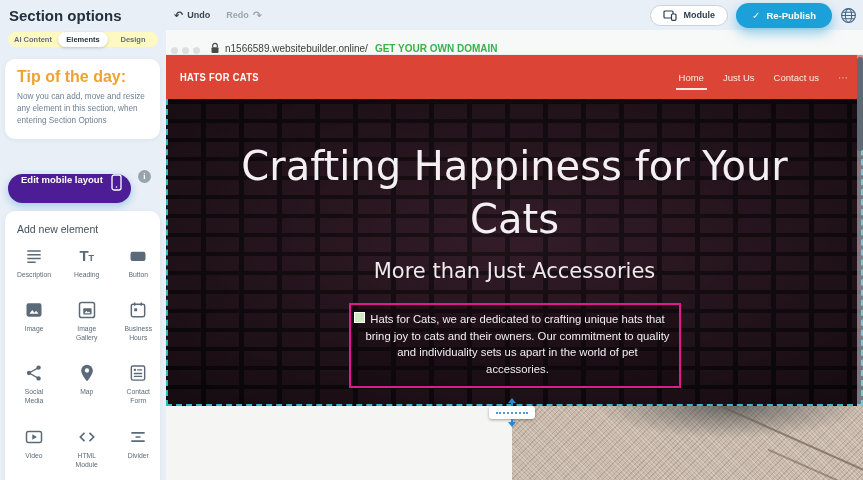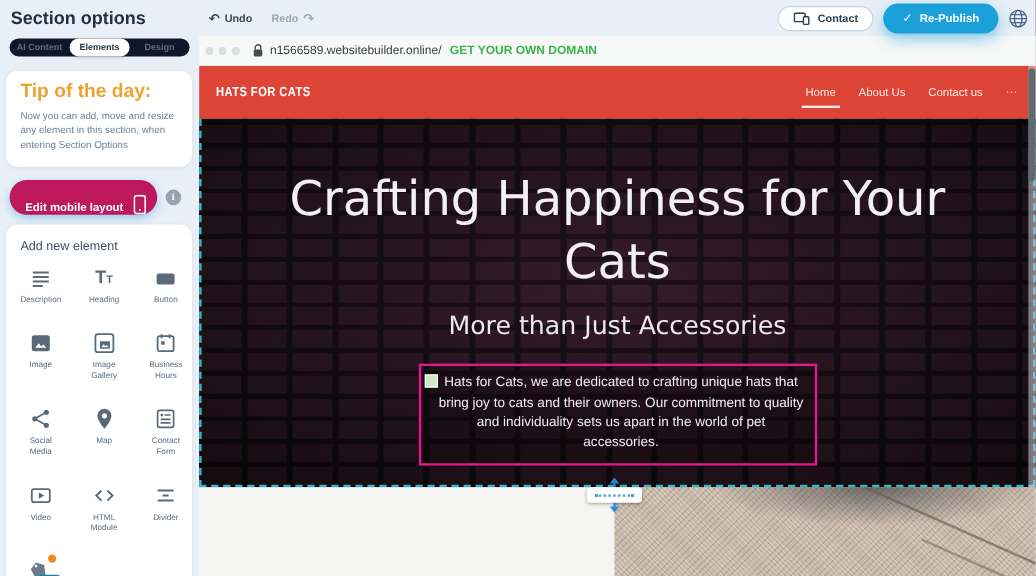--- a/index.html
+++ b/index.html
@@ -15,48 +15,48 @@
   .undo { color:#3a4654; }
   .redo { color:#9aa7b3; }
   .topbar-right { margin-left:auto; display:flex; align-items:center; gap:8px; padding-right:6px; }
   .btn-preview { display:flex; align-items:center; gap:6px; height:21px; padding:0 12px; background:#fff; border:1px solid #c9d3dd; border-radius:12px; font-family:inherit; font-size:9px; font-weight:bold; color:#2c3e50; cursor:pointer; }
   .btn-republish { display:flex; align-items:center; gap:6px; height:25px; padding:0 16px; background:#1ba0da; border:none; border-radius:14px; font-family:inherit; font-size:9.5px; font-weight:bold; color:#fff; cursor:pointer; box-shadow:0 5px 12px rgba(27,160,218,.5); }
   .check { font-family:"DejaVu Sans",sans-serif; font-size:10px; }
   .btn-globe { background:none; border:none; cursor:pointer; display:flex; align-items:center; }
 
   
   .panel { position:absolute; top:30px; left:0; width:166px; height:450px; background:#e9eff6; display:flex; flex-direction:column; }
-  .tabs { margin:2px 8px 0 8px; background:#0f172a; border-radius:13px; display:flex; height:17px; align-items:center; }
+  .tabs { margin:2px 8px 0 8px; background:#fef9c3; border-radius:13px; display:flex; height:17px; align-items:center; }
   .tab { flex:1; text-align:center; font-size:7.5px; font-weight:bold; color:#5d6d7c; height:15px; line-height:15px; border-radius:12px; cursor:pointer; }
   .tab.active { background:#fff; color:#22313f; box-shadow:0 1px 3px rgba(0,0,0,.18); }
   .card { background:#fff; border-radius:10px; box-shadow:0 1px 4px rgba(60,80,110,.08); }
   .tip-card { margin:12px 6px 0 5px; padding:9px 12px 12px 12px; }
   .tip-title { color:#f0a22e; font-size:16px; font-weight:bold; }
   .tip-body { margin-top:5px; color:#6d8196; font-size:8.2px; line-height:1.45; }
   .mobile-row { display:flex; align-items:center; gap:7px; margin:11px 0 0 8px; }
-  .btn-mobile { display:flex; align-items:flex-end; gap:8px; height:29px; padding:0 9px 0 13px; background:#be185d; border:none; border-radius:15px; color:#fff; font-family:inherit; font-size:9.5px; font-weight:bold; cursor:pointer; box-shadow:0 3px 8px rgba(42,150,212,.4); }
+  .btn-mobile { display:flex; align-items:flex-start; gap:8px; height:29px; padding:0 9px 0 13px; background:#4c1d95; border:none; border-radius:15px; color:#fff; font-family:inherit; font-size:9.5px; font-weight:bold; cursor:pointer; box-shadow:0 3px 8px rgba(42,150,212,.4);margin-top:24px; }
   .info-circle { width:13px; height:13px; border-radius:50%; background:#97a3af; color:#fff; font-size:8px; font-weight:bold; text-align:center; line-height:13px; font-family:"Liberation Serif",serif; cursor:pointer; }
   .elements-card { margin:8px 6px 0 5px; padding:12px 6px 10px 12px; }
   .elements-heading { font-size:10.5px; color:#44505d; margin-bottom:10px; }
   .el-grid { display:grid; grid-template-columns:1fr 1fr 1fr; row-gap:9px;gap:20px; }
   .el-item { display:flex; flex-direction:column; align-items:center; cursor:pointer; }
   .el-icon { height:22px; display:flex; align-items:center; justify-content:center; color:#5b6a79; }
   .el-label { margin-top:3px; font-size:6.8px; color:#5c6b7a; text-align:center; line-height:1.35; max-width:44px; }
   .ticon { font-weight:bold; color:#5b6a79; font-size:15px; line-height:1; }
   .ticon .small-t { font-size:9px; }
   .pg-wrap { position:relative; width:24px; height:22px; }
   .pg-badge { position:absolute; top:-4px; right:-2px; width:9px; height:9px; border-radius:50%; background:#f08c1e; border:1px solid #fff; }
   .pg-shop { position:absolute; bottom:1px; right:-5px; background:#1b7fae; color:#fff; font-size:4.5px; font-weight:bold; padding:1px 3px; border-radius:5px; letter-spacing:.2px; }
   .panel-spacer { flex:1; }
   .panel-divider { height:1px; background:#b9c3cd; margin:0 10px 0 8px; }
   .btn-done { margin:7px 0 5px 5px; width:56px; height:24px; background:#701a75; border:none; border-radius:13px; color:#fff; font-family:inherit; font-size:10px; font-weight:bold; cursor:pointer; box-shadow:0 3px 8px rgba(47,156,216,.4); }
 
   
   .preview { position:absolute; top:30px; left:166px; width:697px; height:450px; background:#f5f6f6; }
-  .browser-bar { height:25px; background:#f7f8f8; display:flex; align-items:center; padding-left:5px; border-bottom:1px solid #ececec; }
+  .browser-bar { height:25px; background:#f7f8f8; display:flex; align-items:flex-end; padding-left:5px; border-bottom:1px solid #ececec; }
   .win-dots { display:flex; gap:4px; margin-right:10px; }
   .win-dots span { width:7px; height:7px; border-radius:50%; background:#dcdfe2; }
   .url-text { font-size:10px; color:#3c3c3c; margin-left:5px; }
   .domain-cta { font-size:10px; font-weight:bold; color:#37b34a; margin-left:7px; cursor:pointer; }
 
   .site-header { height:44px; background:#dc4536; display:flex; align-items:center; padding:0 14px; }
   .logo { color:#fff; font-size:11px; font-weight:bold; letter-spacing:.4px; transform:scaleX(.85); transform-origin:left; white-space:nowrap; }
   .nav { margin-left:auto; display:flex; align-items:center; gap:19px; }
   .nav-item { color:#fde9e6; font-size:9.5px; cursor:pointer; position:relative; }
   .nav-item.active::after { content:""; position:absolute; left:-3px; right:-3px; bottom:-7px; height:2px; background:#fce8e5; }
@@ -116,21 +116,21 @@
       </button>
     </div>
     <div class="topbar-right">
       <button class="btn-preview">
         <span>
           <svg width="14" height="11" viewBox="0 0 14 11" fill="none" stroke="#2c3e50" stroke-width="1.2">
             <rect x="1" y="1" width="9" height="7" rx="1"></rect>
               <rect x="8.5" y="4" width="4.5" height="6.3" rx="1" fill="#fff"></rect>
           </svg>
         </span>
-        <span>Contact</span>
+        <span>Module</span>
       </button>
       <button class="btn-republish">
         <span class="check">✓</span>
         <span>Re-Publish</span>
       </button>
       <button class="btn-globe">
         <span>
           <svg width="17" height="17" viewBox="0 0 18 18" fill="none" stroke="#41688c" stroke-width="1.2">
             <circle cx="9" cy="9" r="7.3"></circle>
               <ellipse cx="9" cy="9" rx="3.3" ry="7.3"></ellipse>
@@ -325,21 +325,21 @@
           </svg>
       </span>
       <span class="url-text">n1566589.websitebuilder.online/</span>
       <span class="domain-cta">GET YOUR OWN DOMAIN</span>
     </div>
 
     <header class="site-header">
       <div class="logo">HATS FOR CATS</div>
       <nav class="nav">
         <span class="nav-item active">Home</span>
-        <span class="nav-item">About Us</span>
+        <span class="nav-item">Just Us</span>
         <span class="nav-item">Contact us</span>
         <span class="nav-more">⋯</span>
       </nav>
     </header>
 
     <div class="hero">
       <h1 class="hero-title">Crafting Happiness for Your Cats</h1>
       <div class="hero-subtitle">More than Just Accessories</div>
       <div class="hero-parabox">
         <span class="drag-handle"></span>

